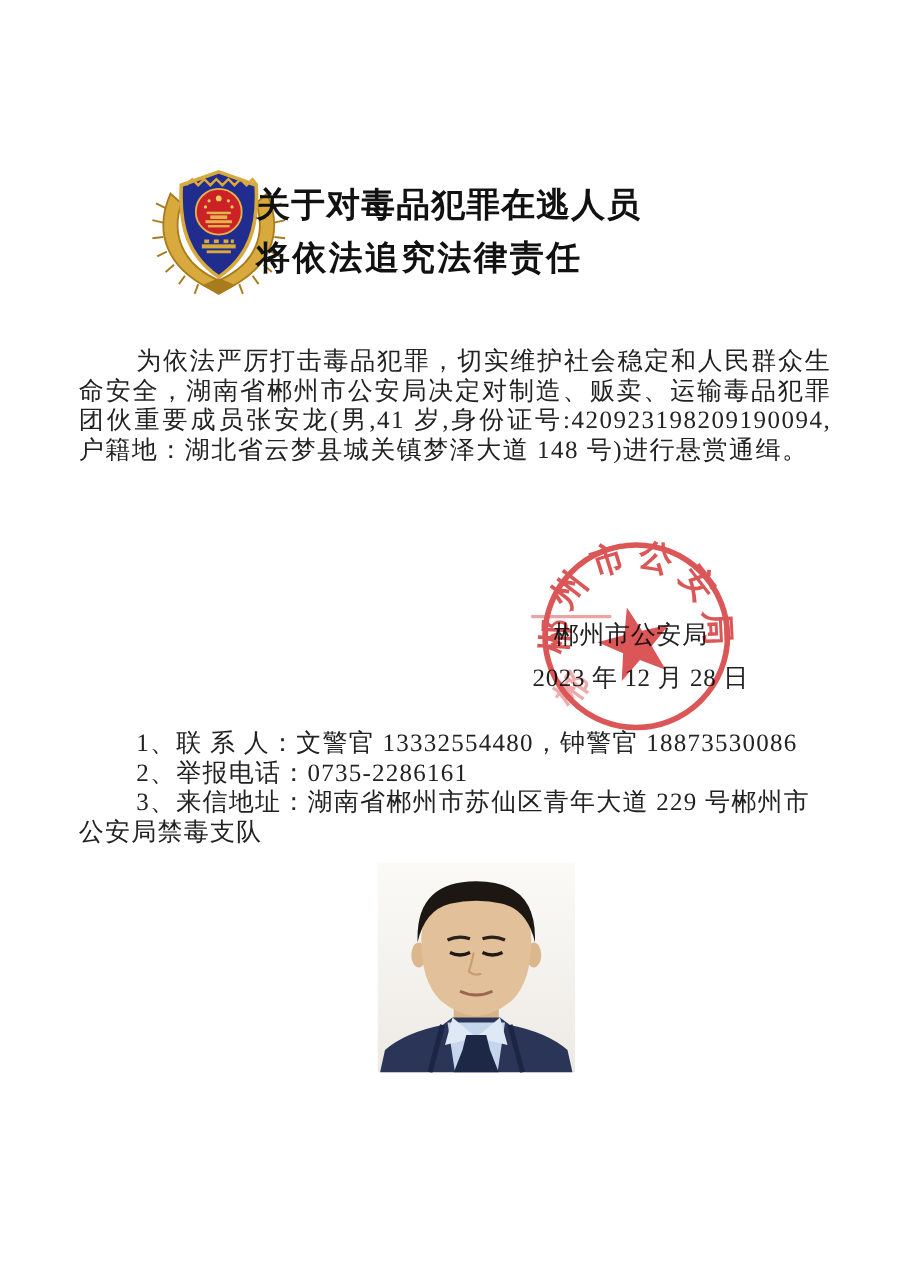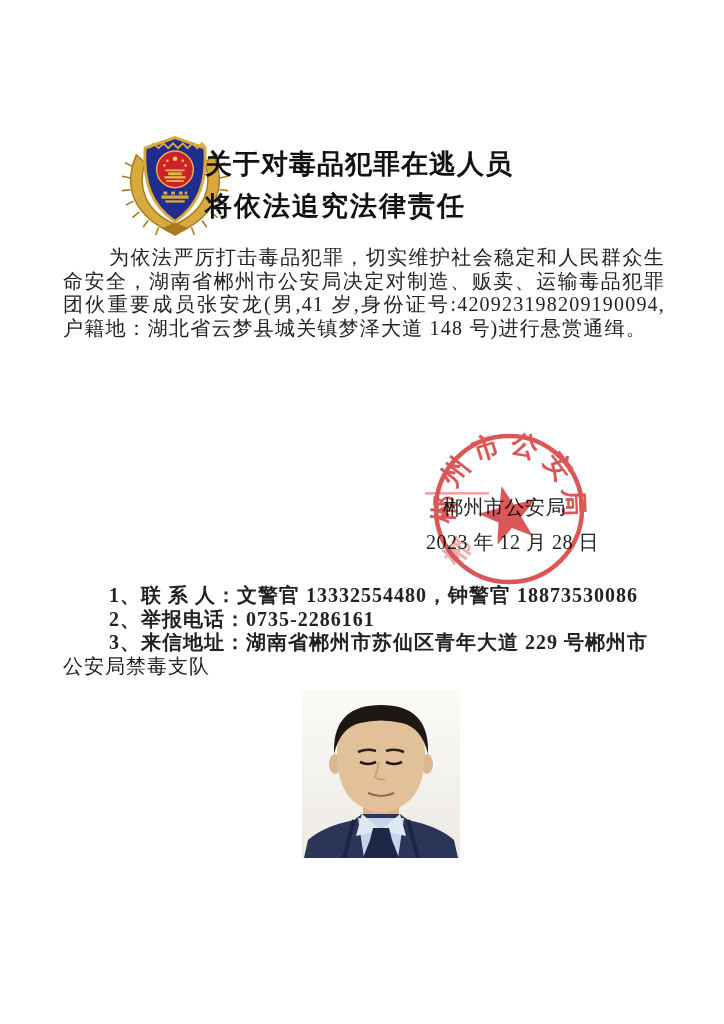--- a/index.html
+++ b/index.html
@@ -13,42 +13,42 @@
     position:absolute; left:205px; top:143px; width:420px;
     text-align:left; font-weight:bold; color:#111;
     font-size:27px; line-height:42px; letter-spacing:1px;
   }
   .title-block .t2 { letter-spacing:2px; }
   .body-block {
     position:absolute; left:63px; top:246px; width:602px;
     font-size:20px; line-height:23.6px; letter-spacing:1.2px;
     text-align:justify; color:#222;
   }
-  .body-block p { text-indent:2.3em; }
+  .body-block p { text-indent:2.3em;margin-top:32px; }
   .sig-agency {
     position:absolute; left:443px; top:494px; font-size:20px; color:#222;
     letter-spacing:0.5px; white-space:nowrap;
   }
   .sig-date {
     position:absolute; left:426px; top:529px; font-size:20px; color:#222;
     letter-spacing:0.5px; white-space:nowrap;
   }
   .stamp {
     position:absolute; left:419px; top:419px; width:180px; height:180px;
     mix-blend-mode:multiply; opacity:0.88; pointer-events:none;
   }
   .seal-text { font-size:27px; letter-spacing:7px; font-weight:bold;
     font-family:"Liberation Serif","DejaVu Serif",serif; }
   .seal-overlap { font-size:26px; font-weight:bold;
     font-family:"Liberation Serif","DejaVu Serif",serif; }
   .contacts {
     position:absolute; left:63px; top:584px; width:602px;
     font-size:20px; line-height:23.6px; letter-spacing:1px; color:#222;
   }
-  .contacts .indent { text-indent:2.3em;font-weight:bold; }
+  .contacts .indent { text-indent:2.3em; }
   .photo { position:absolute; left:302px; top:690px; width:158px; height:168px; }
   .photo-caption {
     position:absolute; left:205px; top:866px; width:360px; text-align:center;
     font-size:20px; letter-spacing:1px; color:#222; white-space:nowrap;
   }
 </style>
 </head>
 <body>
 
 <div class="page">

